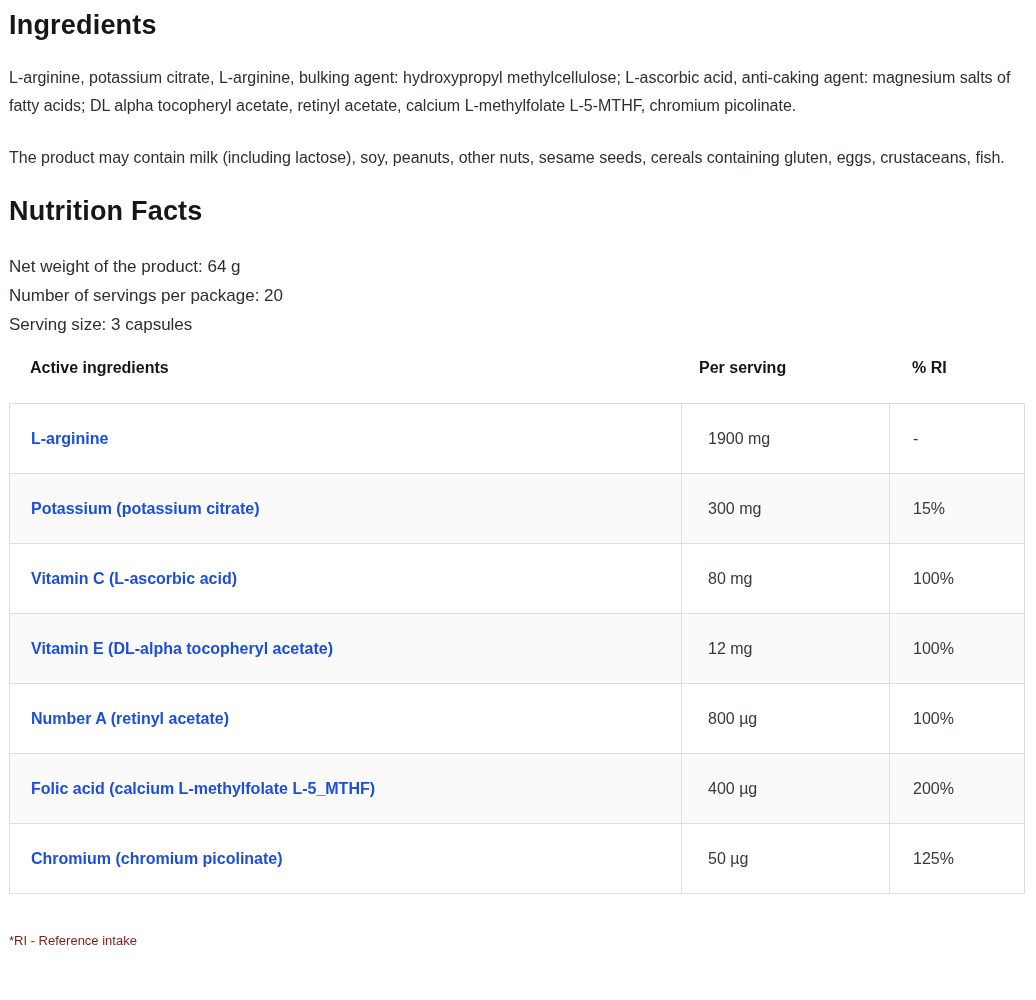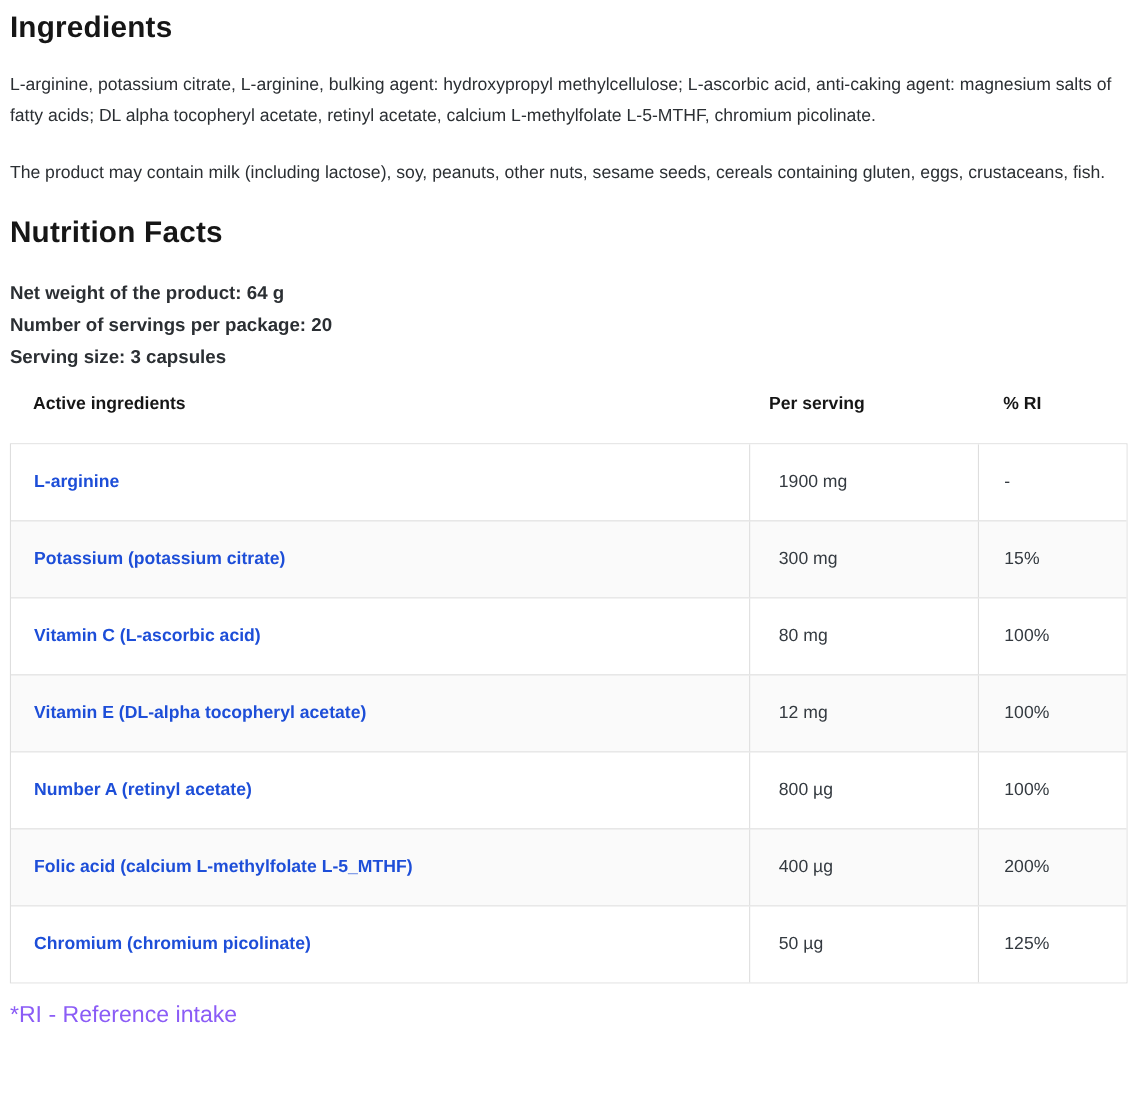--- a/index.html
+++ b/index.html
@@ -30,21 +30,20 @@
     line-height: 28px;
     margin: 0 0 24px 0;
     max-width: 1014px;
     color: #2b2f33;
   }
   p.body-text.allergen {
     margin-bottom: 0;
   }
   .serving-info {
     margin: 0 0 0 0;
-    font-weight: bold;
   }
   .serving-info p {
     font-size: 17px;
     line-height: 29px;
     margin: 0;
     color: #2b2f33;
   }
   .ntable-header {
     display: grid;
     grid-template-columns: 672px 208px 136px;
@@ -90,24 +89,24 @@
     font-weight: 400;
     color: #343a40;
   }
   .nrow .c3 {
     padding-left: 23px;
     border-left: 1px solid #dedede;
     font-weight: 400;
     color: #343a40;
   }
   p.footnote {
-    font-size: 21px;
+    font-size: 13px;
     line-height: 22px;
-    margin: 18px 0 0 0;
-    color: #8b5cf6;
+    margin: 36px 0 0 0;
+    color: #7f1d1d;
   }
 </style>
 </head>
 <body>
 
 <main class="page">
 
   <h1 class="section-heading">Ingredients</h1>
 
   <p class="body-text">L-arginine, potassium citrate, L-arginine, bulking agent: hydroxypropyl methylcellulose; L-ascorbic acid, anti-caking agent: magnesium salts of fatty acids; DL alpha tocopheryl acetate, retinyl acetate, calcium L-methylfolate L-5-MTHF, chromium picolinate.</p>

